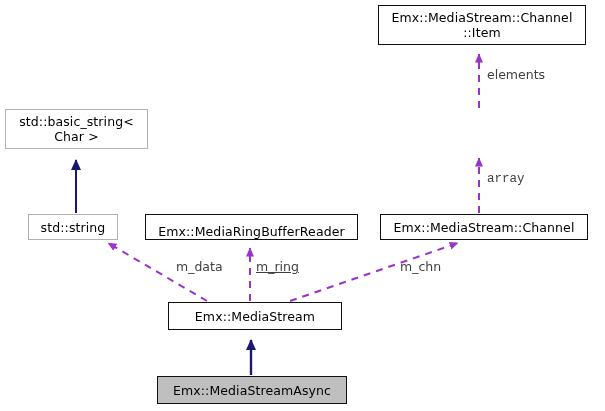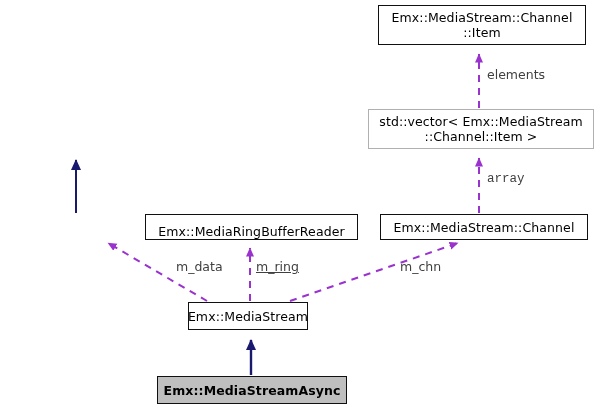--- a/index.html
+++ b/index.html
@@ -98,40 +98,43 @@
     <g>
       <line x1="251" y1="375" x2="251" y2="340" stroke="#191970" stroke-width="2.4" marker-end="url(#arrow-navy)"></line>
     </g>
   </svg>
 
   <div class="node border-dark" style="left:378px; top:5px; width:208px; height:40px;">
     <span>Emx::MediaStream::Channel
 ::Item</span>
   </div>
 
-  <div class="node border-light" style="left:368px; top:109px; width:226px; height:40px;">
-    <span>std::vector&lt; Emx::MediaStream
-::Channel::Item &gt;</span>
+
+  <div class="node border-light" style="left:5px; top:109px; width:143px; height:40px;">
+    <span>std::basic_string&lt;
+Char &gt;</span>
   </div>
 
-
+  <div class="node border-light" style="left:28px; top:214px; width:90px; height:26px;">
+    <span>std::string</span>
+  </div>
 
   <div class="node border-dark" style="left:145px; top:214px; width:213px; height:26px;align-items:flex-end;">
     <span>Emx::MediaRingBufferReader</span>
   </div>
 
   <div class="node border-dark" style="left:380px; top:214px; width:208px; height:26px;">
     <span>Emx::MediaStream::Channel</span>
   </div>
 
-  <div class="node border-dark" style="left:188px; top:302px; width:120px; height:28px;text-align:center;">
+  <div class="node border-dark" style="left:168px; top:302px; width:174px; height:28px;text-align:center;">
     <span>Emx::MediaStream</span>
   </div>
 
-  <div class="node border-dark filled" style="left:157px; top:376px; width:190px; height:28px;font-weight:bold;">
+  <div class="node border-dark filled" style="left:157px; top:376px; width:190px; height:28px;">
     <span>Emx::MediaStreamAsync</span>
   </div>
 
   <div class="edge-label" style="left:487px; top:68px;">
     <span>elements</span>
   </div>
 
   <div class="edge-label" style="left:487px; top:172px;font-family:Liberation Mono, monospace;">
     <span>array</span>
   </div>

